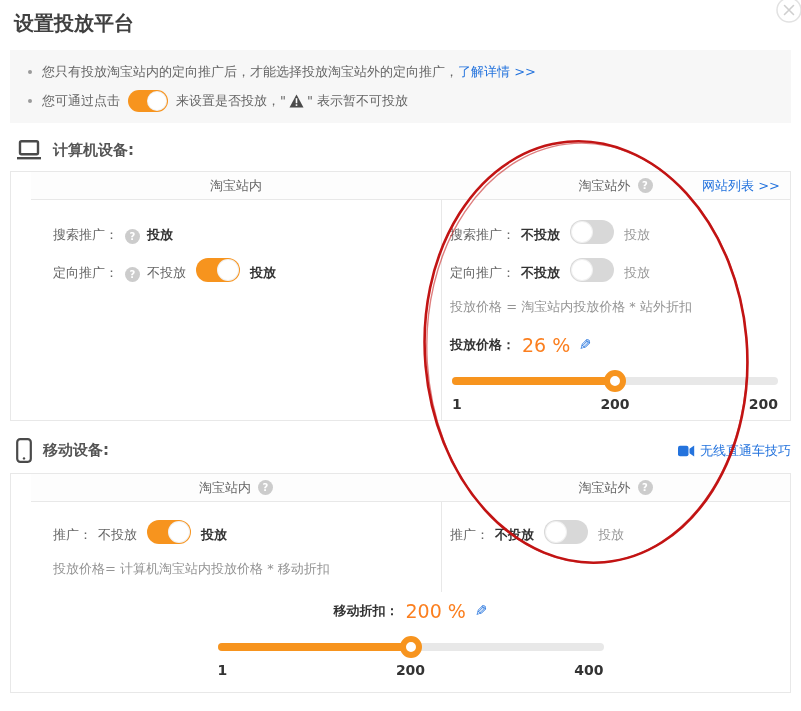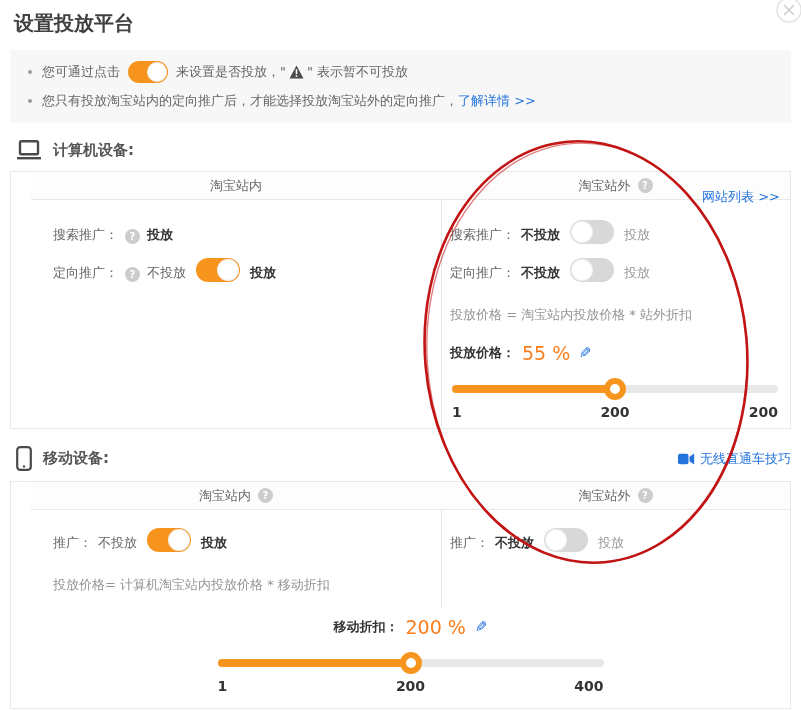--- a/index.html
+++ b/index.html
@@ -28,34 +28,34 @@
   .section-head{display:flex;align-items:center;margin:17px 0 10px 6px;font-size:15px;font-weight:bold;color:#555;}
   .section-head .dev-icon{margin-right:11px;display:inline-flex;}
   .tips-link{margin-left:auto;font-size:13px;font-weight:normal;display:inline-flex;align-items:center;gap:5px;}
 
   
   .ptable{border:1px solid #e8e8e8;padding-left:20px;}
   .thead{display:flex;height:27px;border-bottom:1px solid #e8e8e8;background:#fdfdfd;color:#666;}
   .th{display:flex;align-items:center;justify-content:center;}
   .th.left{width:410px;}
   .th.right{flex:1;position:relative;}
-  .sitelist{position:absolute;right:10px;top:16px;height:27px;display:flex;}
+  .sitelist{position:absolute;right:10px;top:0;height:27px;display:flex;align-items:center;}
   .tbody{display:flex;}
   .cell{box-sizing:border-box;}
   .cell.left{width:410px;padding:18px 0 6px 22px;}
   .cell.right{flex:1;border-left:1px solid #e8e8e8;padding:18px 10px 6px 8px;}
   .computer .tbody{min-height:198px;}
   .mobile .cell.left{padding:16px 0 14px 22px;}
   .mobile .cell.right{padding:16px 10px 14px 8px;}
 
   .row{display:flex;align-items:flex-end;height:26px;margin-bottom:12px;}
   .row:last-child{margin-bottom:0;}
   .v-strong{font-weight:bold;color:#333;}
   .v-muted{color:#999;}
-  .formula{color:#949494;margin-top:24px;line-height:18px;}
+  .formula{color:#949494;margin-top:16px;line-height:18px;}
 
   
   .qmark{display:inline-flex;width:15px;height:15px;border-radius:50%;background:#ccc;color:#fff;
     font-size:10px;font-weight:bold;align-items:center;justify-content:center;margin:0 7px;cursor:pointer;flex:0 0 auto;}
   .th .qmark{margin-left:7px;margin-right:0;}
 
   
   .toggle{width:44px;height:24px;border-radius:13px;position:relative;margin:0 10px;cursor:pointer;flex:0 0 auto;}
   .toggle.on{background:#f7941e;}
   .toggle.off{background:#d8d8d8;}
@@ -98,41 +98,41 @@
   <div class="close">
     <svg width="30" height="30" viewBox="0 0 30 30">
       <circle cx="15" cy="15" r="12" fill="#ffffff" stroke="#e2e2e2" stroke-width="1.5"></circle>
       <path d="M10.5 10.5 L19.5 19.5 M19.5 10.5 L10.5 19.5" stroke="#cfcfcf" stroke-width="1.6" stroke-linecap="round"></path>
     </svg>
   </div>
 
   <h1 class="title">设置投放平台</h1>
 
   <div class="notes">
+    <div class="note-line">
+      <span class="bullet"></span>
+      <span>您只有投放淘宝站内的定向推广后，才能选择投放淘宝站外的定向推广，</span>
+      <a class="blue">了解详情 &gt;&gt;</a>
+    </div>
     <div class="note-line">
       <span class="bullet"></span>
       <span>您可通过点击</span>
       <span class="toggle on demo">
           <span class="tknob"></span>
         </span>
       <span>来设置是否投放，"</span>
       <span class="warn-tri">
         <svg width="15" height="14" viewBox="0 0 15 14">
           <path d="M7.5 0.5 L14.5 13.5 L0.5 13.5 Z" fill="#4a4a4a"></path>
           <rect x="6.7" y="4.2" width="1.6" height="5" fill="#fff"></rect>
           <rect x="6.7" y="10.3" width="1.6" height="1.6" fill="#fff"></rect>
         </svg>
       </span>
       <span>" 表示暂不可投放</span>
     </div>
-    <div class="note-line">
-      <span class="bullet"></span>
-      <span>您只有投放淘宝站内的定向推广后，才能选择投放淘宝站外的定向推广，</span>
-      <a class="blue">了解详情 &gt;&gt;</a>
-    </div>
   </div>
 
   <div class="section-head">
     <span class="dev-icon">
       <svg width="26" height="21" viewBox="0 0 26 21">
         <rect x="4" y="1.2" width="18" height="13" rx="1.5" fill="none" stroke="#4a4a4a" stroke-width="2.4"></rect>
         <path d="M1 17 H25 L25 19.4 H1 Z" fill="#4a4a4a"></path>
       </svg>
     </span>
     <span>计算机设备:</span>
@@ -181,21 +181,21 @@
           <span>定向推广：</span>
           <span class="v-strong" style="margin-left:6px">不投放</span>
           <span class="toggle off">
               <span class="tknob"></span>
             </span>
           <span class="v-muted">投放</span>
         </div>
         <div class="formula">投放价格 = 淘宝站内投放价格 * 站外折扣</div>
         <div class="disc-row">
           <span class="disc-label">投放价格：</span>
-          <span class="disc-value">55 %</span>
+          <span class="disc-value">26 %</span>
           <span class="pencil">✎</span>
         </div>
         <div class="cslider-wrap">
           <div class="slider">
             <span class="track"></span>
             <span class="fill" style="width: 50%;"></span>
             <span class="sknob" style="left: 50%;"></span>
           </div>
           <div class="slider-labels">
             <span class="smin">1</span>

